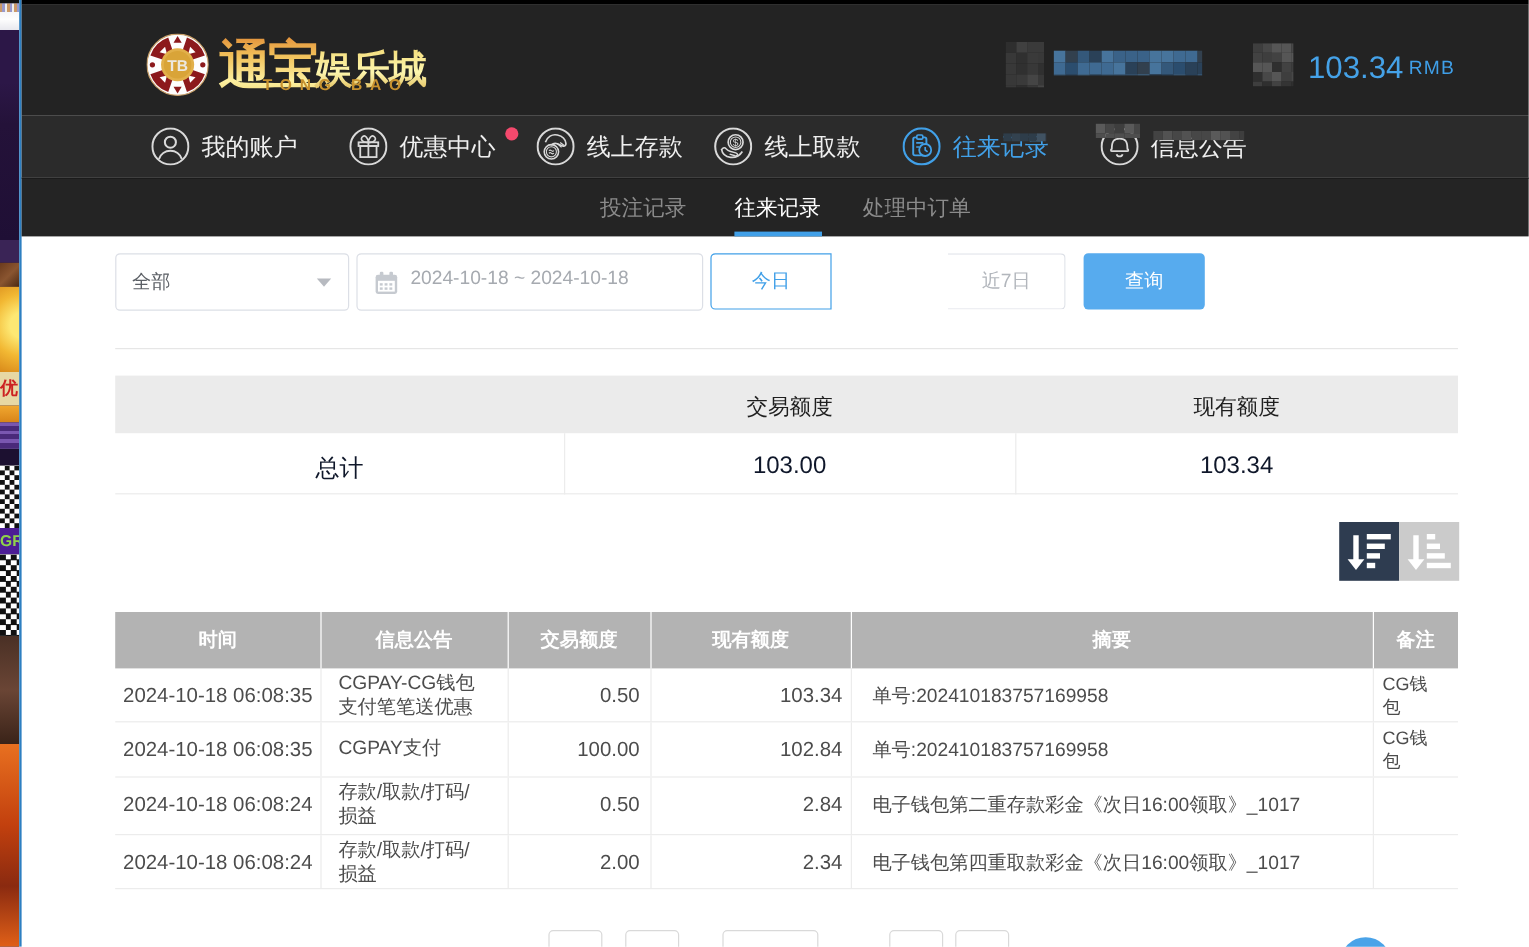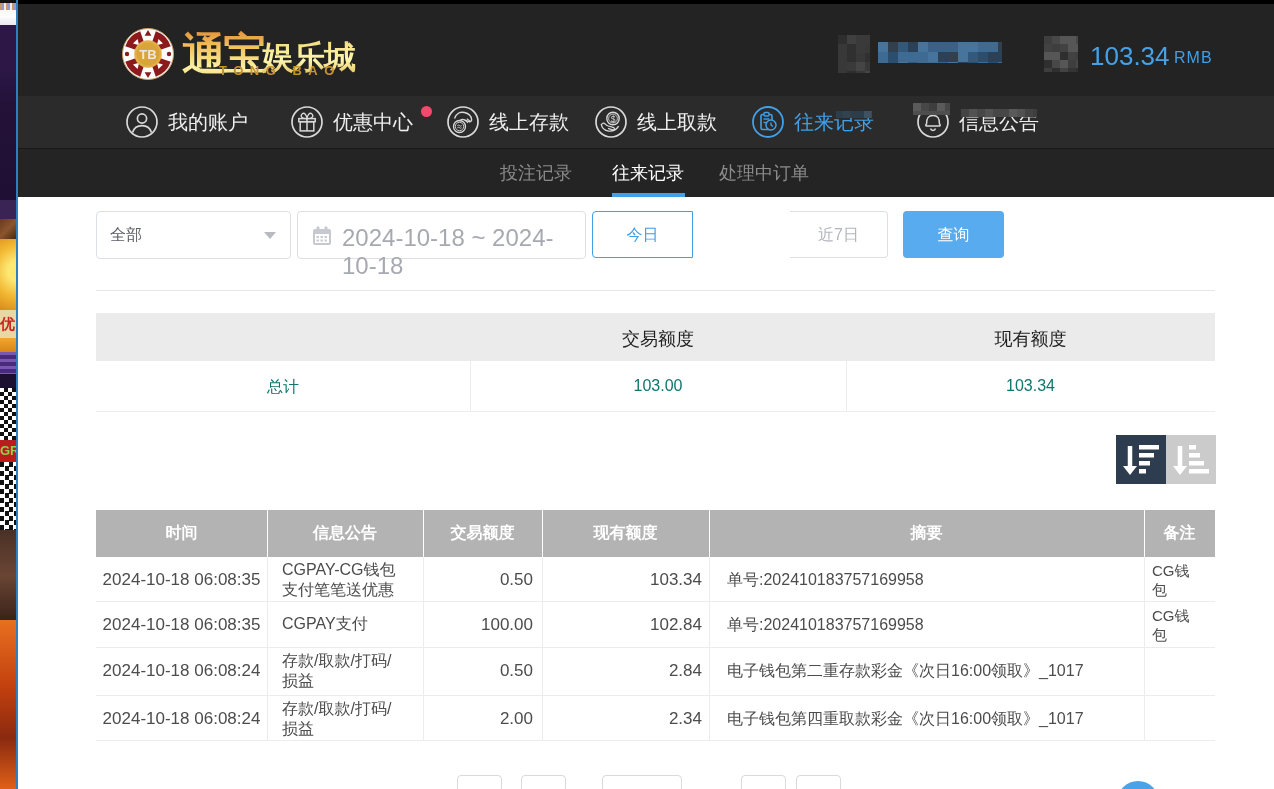--- a/index.html
+++ b/index.html
@@ -43,34 +43,34 @@
 .tab { position:absolute; top:0; height:48px; line-height:48px; font-size:18px; color:#8b8b8b; }
 .tab.on { color:#fff; }
 .tab-line { position:absolute; top:44px; height:4px; background:#41a0e8; }
 
 
 .box { position:absolute; border:1px solid #dcdfe6; border-radius:4px; background:#fff; }
 #sel { left:78px; top:211px; width:195px; height:48px; }
 #sel .t { position:absolute; left:13px; top:13px; font-size:16px; color:#5c6066; }
 #sel .arr { position:absolute; right:14px; top:20px; width:0; height:0; border-left:6px solid transparent; border-right:6px solid transparent; border-top:7px solid #b7bac0; }
 #date { left:279px; top:211px; width:289px; height:48px; }
-#date .t { position:absolute; left:44px; top:12px; font-size:24px; color:#a6aab0; }
+#date .t { position:absolute; left:44px; top:12px; font-size:16px; color:#a6aab0; }
 .grpbtn { position:absolute; top:211px; height:47px; background:#fff; border:1px solid #dcdfe6; font-size:16px; color:#b2b6bc; text-align:center; line-height:45px; }
 #btn-today { left:574px; width:101px; border:1px solid #41a0e8; color:#41a0e8; border-radius:4px 0 0 4px; z-index:2;}
 #btn-yest { left:675px; width:97px; border-left:none; }
 #btn-7d { left:772px; width:98px; border-left:none; border-radius:0 4px 4px 0; }
 #btn-query { position:absolute; left:885px; top:211px; width:101px; height:47px; background:#57abee; border-radius:4px; color:#fff; font-size:16px; text-align:center; line-height:47px; }
 
 #divider { position:absolute; left:78px; top:290px; width:1119px; height:1px; background:#e6e6e6; }
 
 
 #sumhead { position:absolute; left:78px; top:313px; width:1119px; height:48px; background:#ebebeb; }
 #sumhead .h { position:absolute; top:14px; font-size:18px; color:#1f1f1f; }
 #sumrow { position:absolute; left:78px; top:361px; width:1119px; height:51px; border-bottom:1px solid #ececec; }
-#sumrow .c { position:absolute; top:16px; font-size:16px; color:#0f766e; }
+#sumrow .c { position:absolute; top:16px; font-size:20px; color:#0f172a; }
 #sumrow .vline { position:absolute; top:0; width:1px; height:51px; background:#ececec; }
 
 
 .sortbtn { position:absolute; top:435px; width:50px; height:49px; }
 #sort1 { left:1098px; background:#2e3c50; }
 #sort2 { left:1148px; background:#cbcbcb; }
 
 
 #thead { position:absolute; left:78px; top:510px; width:1119px; height:47px; background:#b3b3b3; }
 #thead .h { position:absolute; top:13px; font-size:16px; font-weight:bold; color:#fff; text-align:center; }
@@ -101,21 +101,21 @@
     <div class="seg" style="top:3px;height:7px;background:repeating-linear-gradient(90deg,#c96 0 2px,#99c 2px 4px,#eee 4px 6px);"></div>
     <div class="seg" style="top:25px;height:175px;background:linear-gradient(180deg,#2c1747 0 25%,#241239 45%,#1f0f35);"></div>
     <div class="seg" style="top:200px;height:19px;background:#3a2456;"></div>
     <div class="seg" style="top:219px;height:20px;background:linear-gradient(135deg,#6a3a1c,#8a5530 50%,#4a2812);"></div>
     <div class="seg" style="top:239px;height:71px;background:radial-gradient(circle at 120% 45%, #fde873 25%, #f2b833 60%, #d98a1a);"></div>
     <div class="seg" style="top:310px;height:28px;background:#e7d8a4;color:#c22;font-size:15px;line-height:28px;font-weight:bold;">优</div>
     <div class="seg" style="top:338px;height:14px;background:linear-gradient(180deg,#f0a830,#d88418);"></div>
     <div class="seg" style="top:352px;height:22px;background:repeating-linear-gradient(180deg,#7a57b0 0 3px,#4a2a7a 3px 7px);"></div>
     <div class="seg" style="top:374px;height:14px;background:#1c1030;"></div>
     <div class="seg" style="top:388px;height:52px;background:conic-gradient(#111 25%,#fff 0 50%,#111 0 75%,#fff 0) 0 0/8px 8px,#fff;"></div>
-    <div class="seg" style="top:440px;height:22px;background:#b91c1c;color:#8fd34a;font-weight:bold;font-size:13px;line-height:22px;">GR</div>
+    <div class="seg" style="top:440px;height:22px;background:#4c1d95;color:#8fd34a;font-weight:bold;font-size:13px;line-height:22px;">GR</div>
     <div class="seg" style="top:462px;height:68px;background:conic-gradient(#fff 25%,#111 0 50%,#fff 0 75%,#111 0) 0 0/9px 9px,#fff;"></div>
     <div class="seg" style="top:530px;height:90px;background:linear-gradient(180deg,#4a3025,#6a4535 50%,#3a2318);"></div>
     <div class="seg" style="top:620px;height:169px;background:linear-gradient(180deg,#e87020,#c2400e 40%,#8a2a10 70%,#e06018);"></div>
   </div>
 
   <div id="main">
     <div id="topblack"></div>
     <div id="header">
       <div id="logo">
         <svg id="chip" width="52" height="52" viewBox="0 0 52 52">

